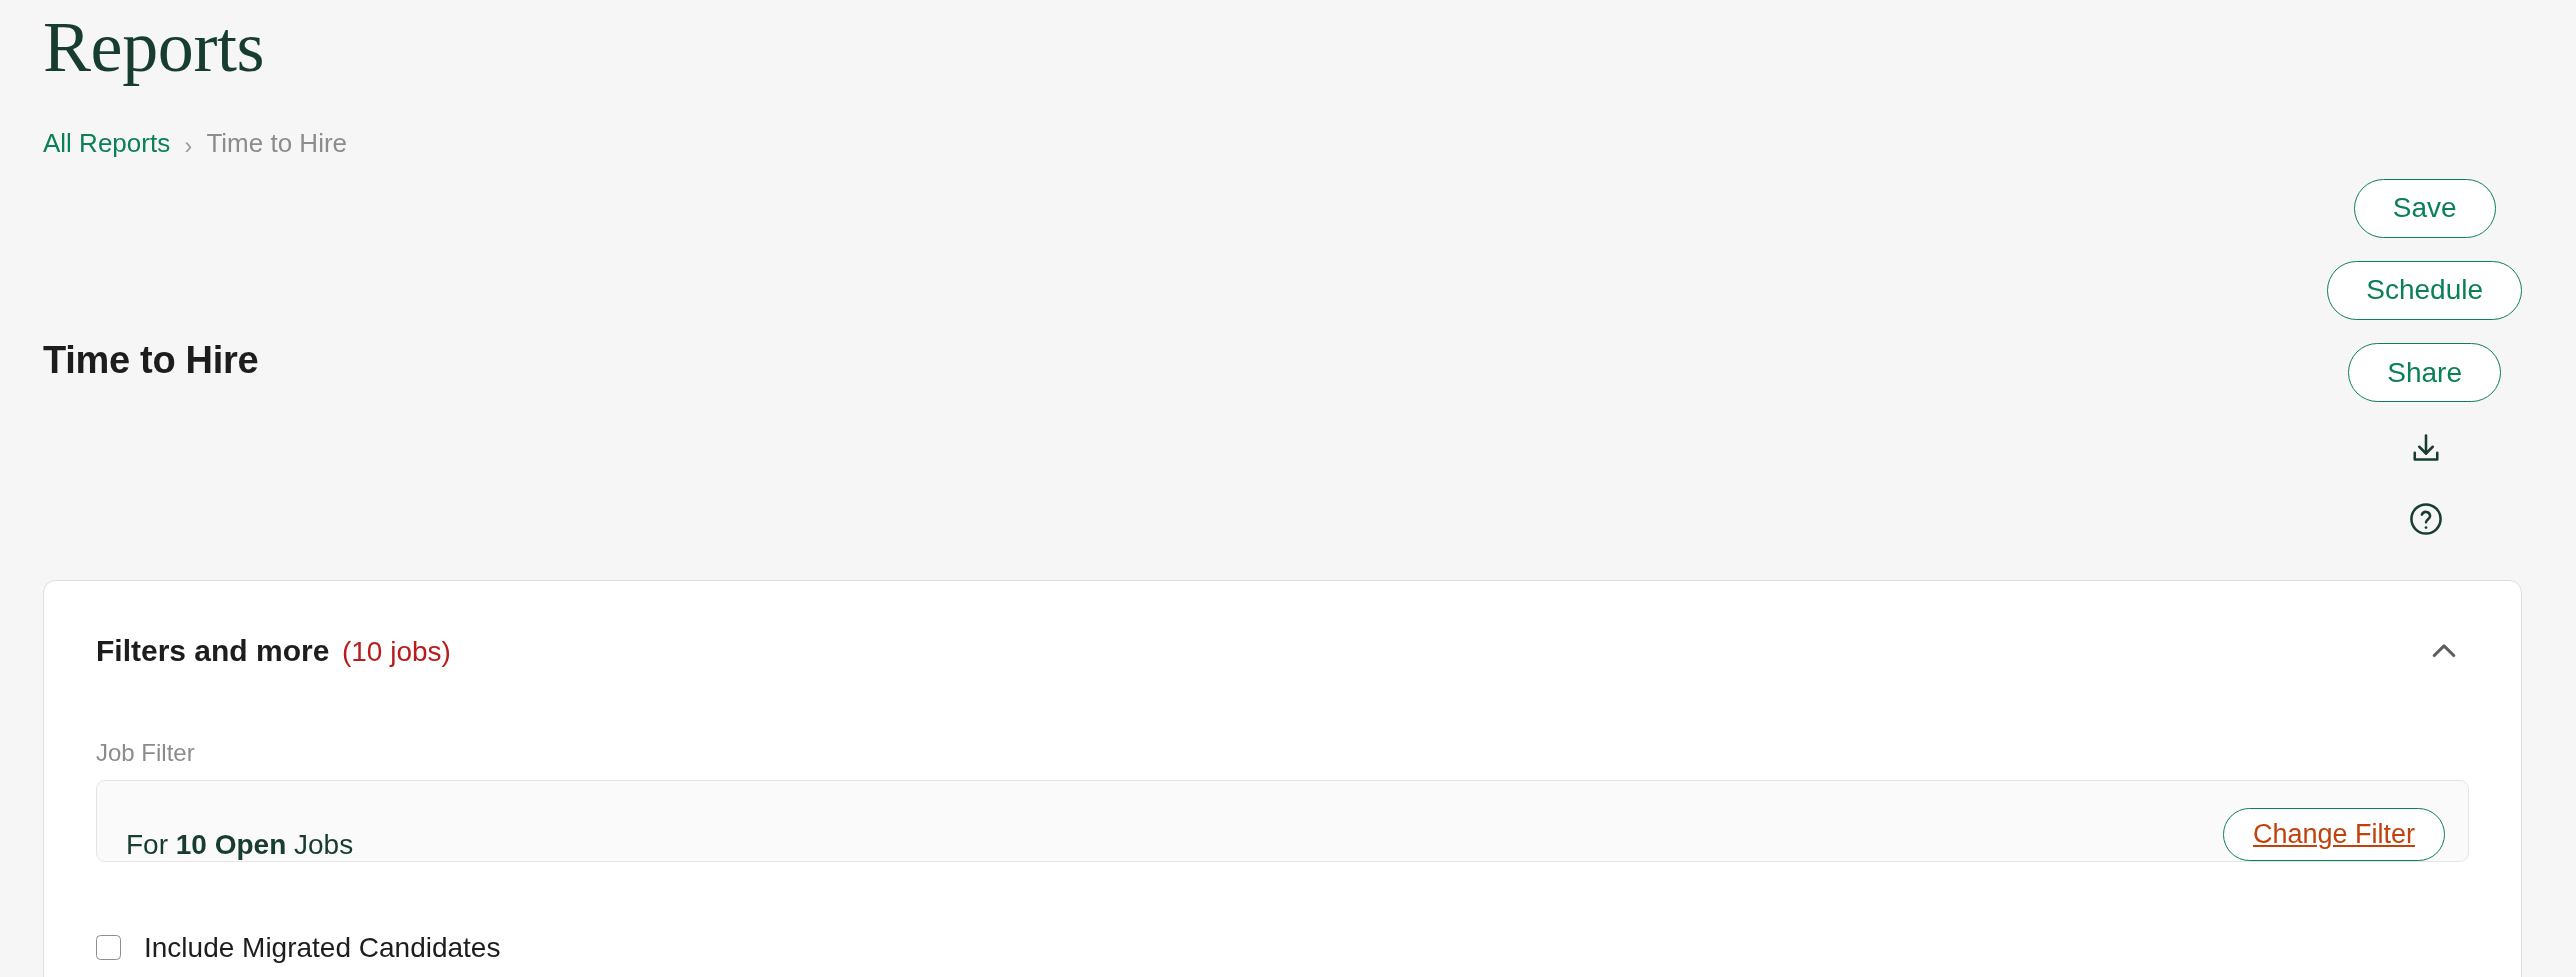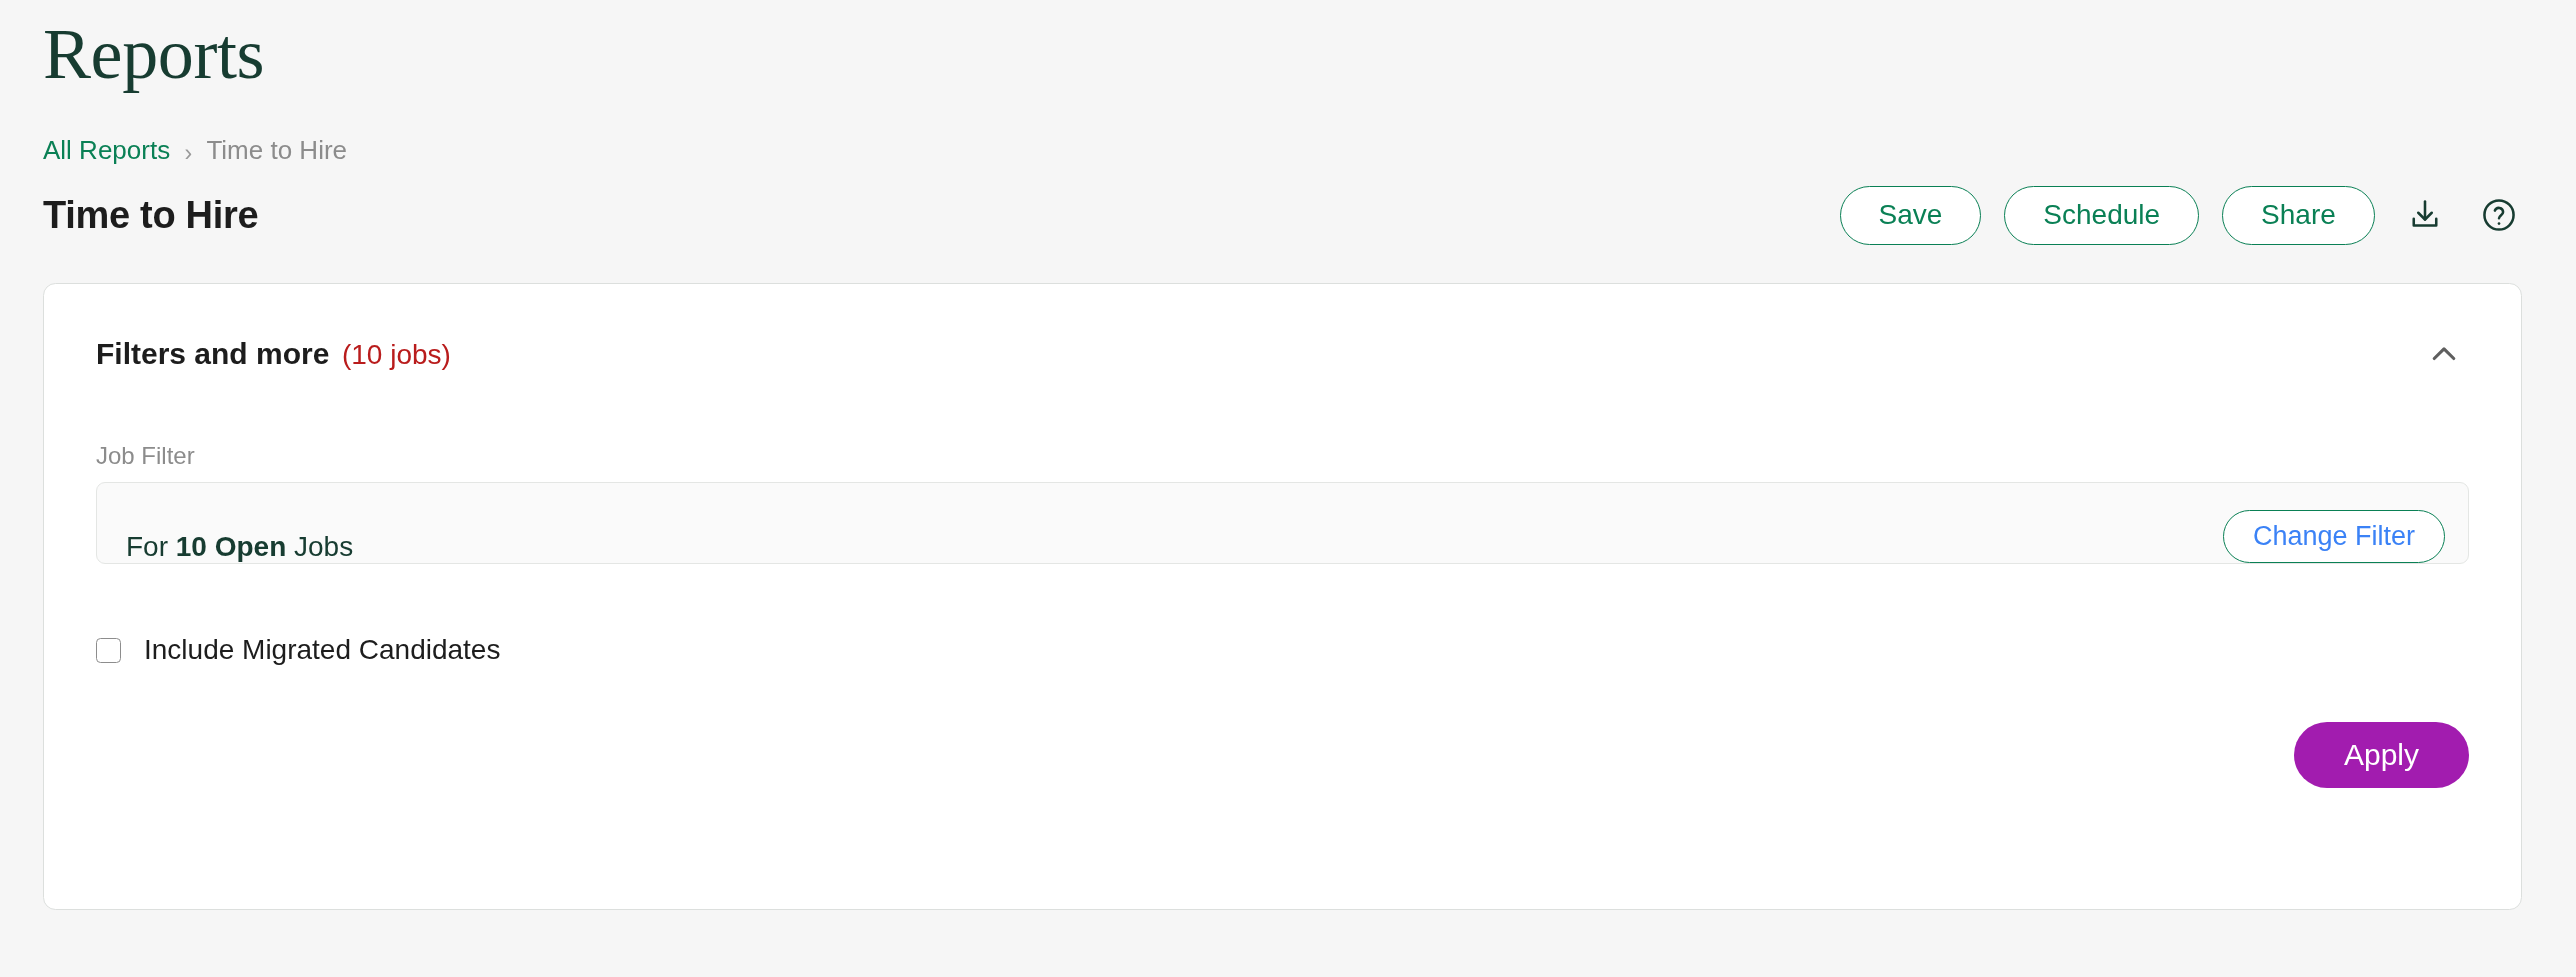--- a/index.html
+++ b/index.html
@@ -11,21 +11,21 @@
     font-family: "Liberation Sans", sans-serif;
     -webkit-font-smoothing: antialiased;
     overflow: hidden;
   }
 
   .page {
     position: relative;
     width: 2565px;
     height: 977px;
     background: #f6f6f6;
-    padding: 7px 43px;
+    padding: 0 43px;
   }
 
   
   .page-title {
     font-family: "Liberation Serif", "DejaVu Serif", serif;
     font-size: 72px;
     line-height: 1;
     color: #173c31;
     letter-spacing: -0.4px;
     padding-top: 10.7px;
@@ -65,20 +65,21 @@
   .report-title {
     font-size: 38px;
     font-weight: 700;
     color: #1d1d1d;
     letter-spacing: -0.3px;
   }
   .header-actions {
     display: flex;
     align-items: center;
     gap: 23px;
+    flex-direction: column;
   }
   .pill-btn {
     border: 1.8px solid #0a8055;
     background: #ffffff;
     color: #0a8055;
     font-size: 28px;
     font-family: "Liberation Sans", sans-serif;
     border-radius: 895px;
     padding: 12.5px 38px;
     cursor: pointer;
@@ -158,27 +159,28 @@
     padding: 0 23px 0 29px;
   }
   .filter-text {
     font-size: 28px;
     color: #173c31;
   }
   .filter-text b { font-weight: 700; }
   .change-filter-btn {
     border: 1.8px solid #0a8055;
     background: #ffffff;
-    color: #3b82f6;
+    color: #c2410c;
     font-size: 27px;
     border-radius: 895px;
     padding: 10px 29px;
     cursor: pointer;
     font-family: "Liberation Sans", sans-serif;
     white-space: nowrap;
+    text-decoration: underline;
   }
 
   
   .checkbox-row {
     display: flex;
     align-items: center;
     gap: 23px;
     margin-top: 70px;
   }
   .cbox {

